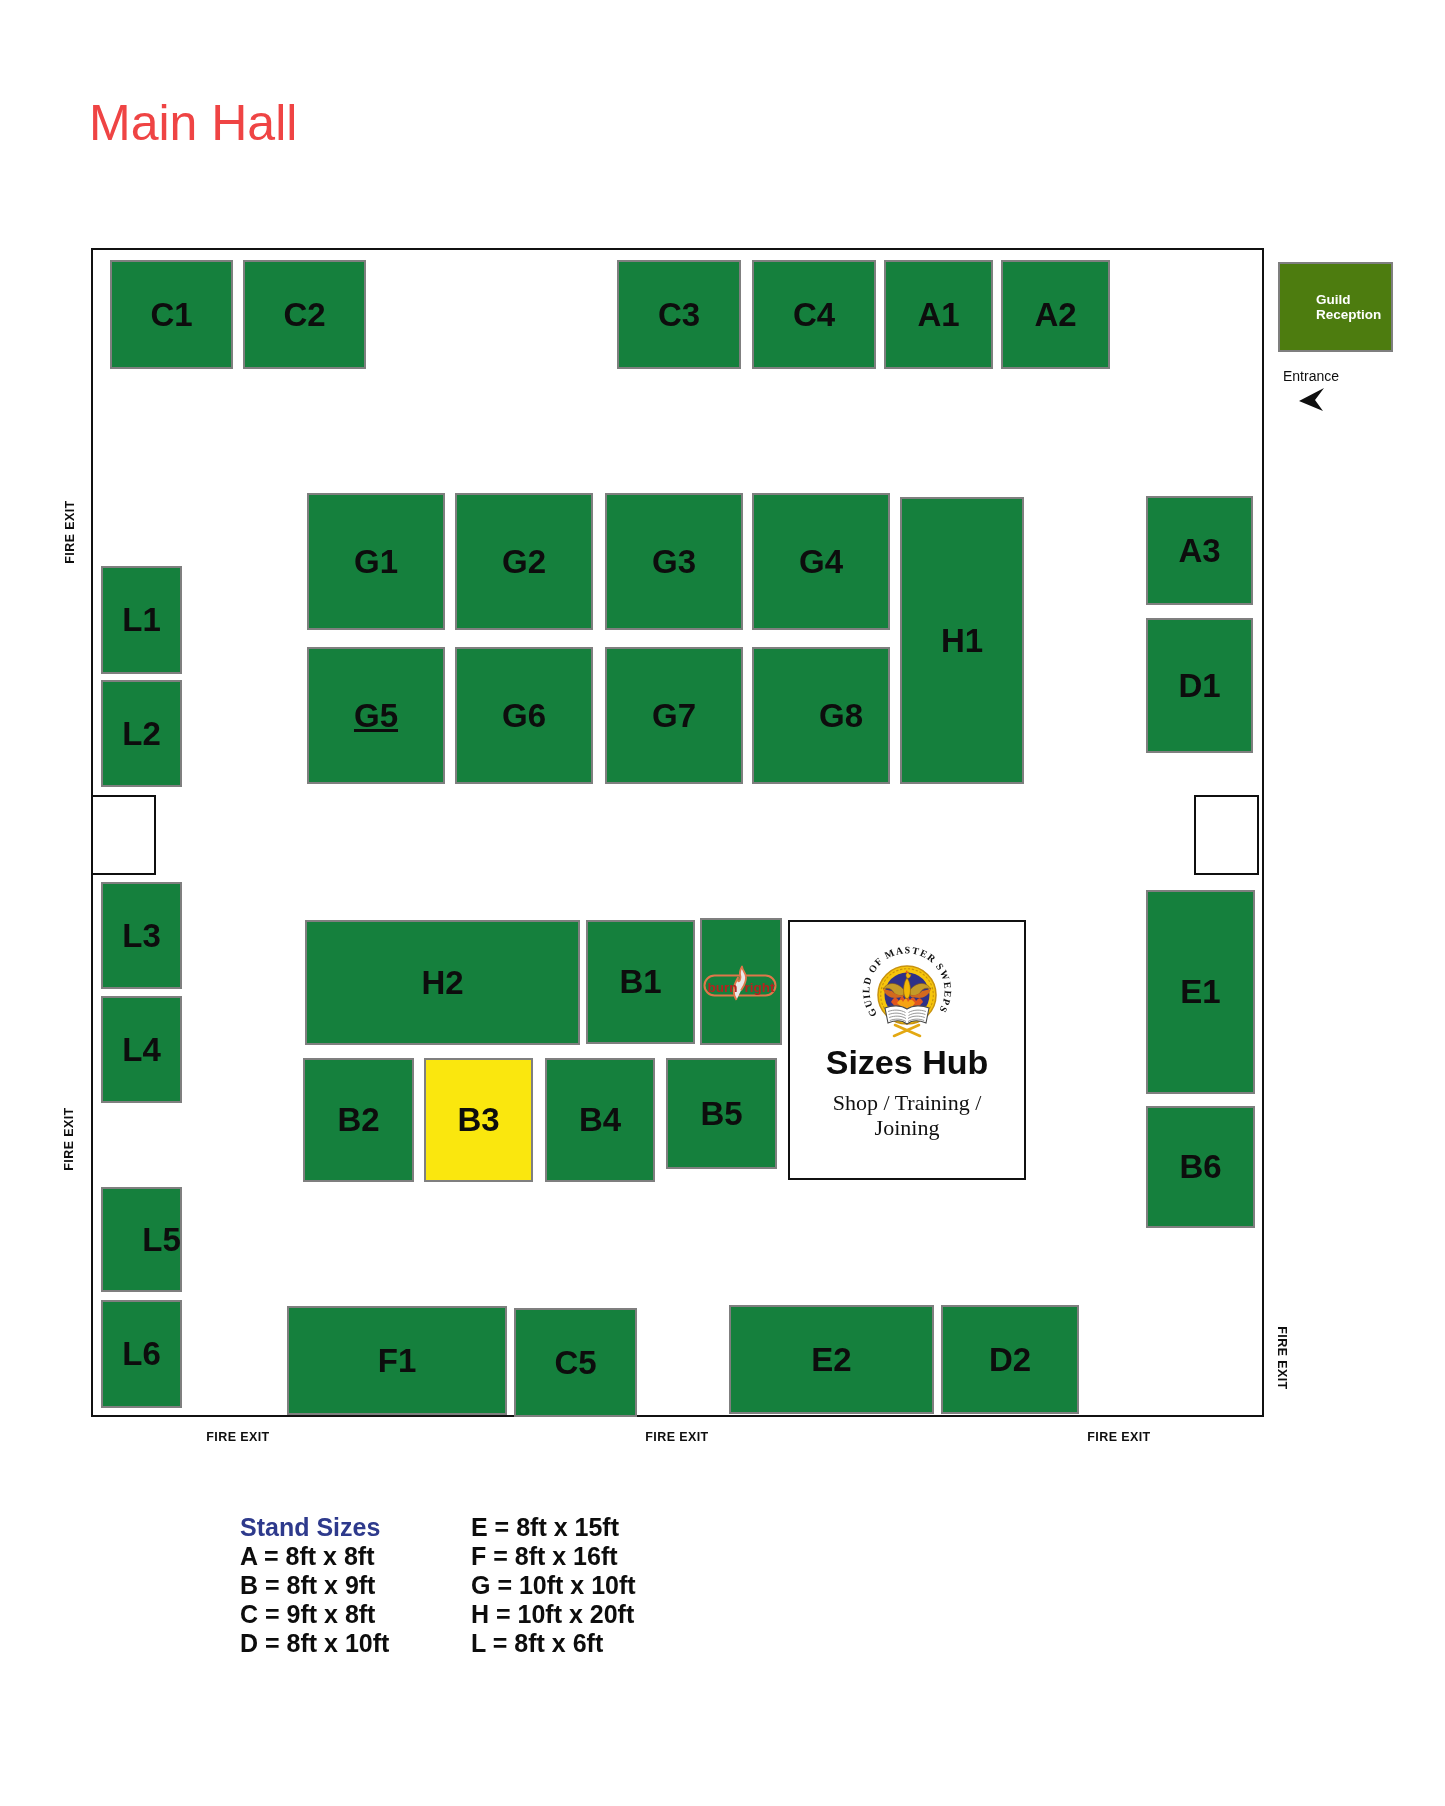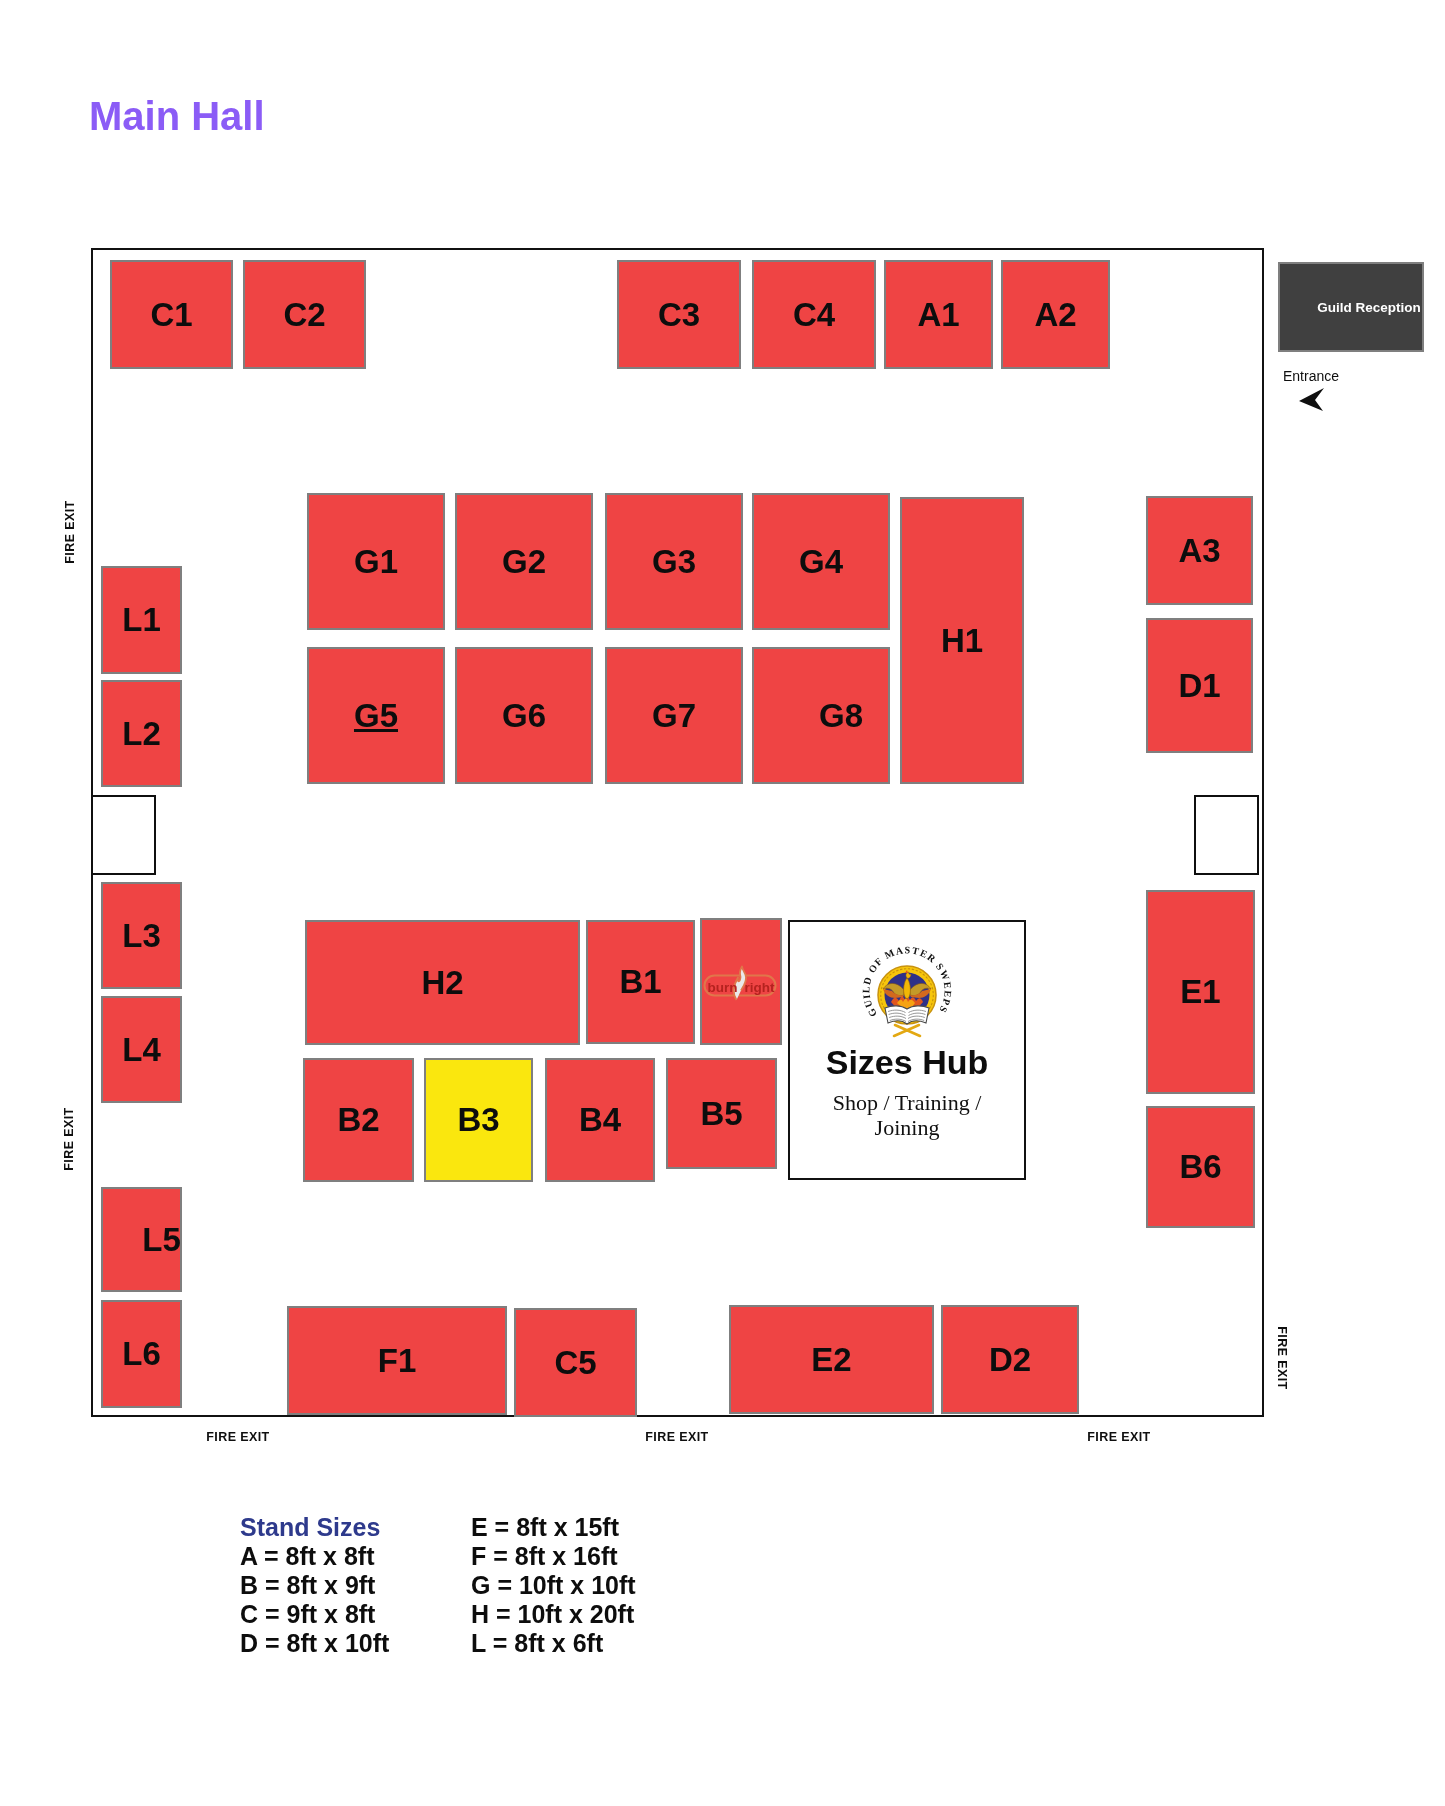--- a/index.html
+++ b/index.html
@@ -1,25 +1,25 @@
 <!DOCTYPE html>
 <html><head>
 <meta charset="utf-8">
 <style>
   html,body{margin:0;padding:0;background:#ffffff;}
   #page{position:relative;width:1445px;height:1806px;background:#fff;overflow:hidden;
         font-family:"Liberation Sans",sans-serif;}
-  .box{position:absolute;background:#ef4444;border:2px solid #7f7f7f;box-sizing:border-box;
+  .box{position:absolute;background:#15803d;border:2px solid #7f7f7f;box-sizing:border-box;
        display:flex;align-items:center;justify-content:center;
        font-weight:bold;font-size:33px;color:#0d0d0d;letter-spacing:0px;}
   .yellow{background:#FAE70E;}
   .notch{position:absolute;background:#fff;border:2px solid #0f0f0f;box-sizing:border-box;}
   .fe{position:absolute;font-weight:bold;font-size:12.5px;color:#0f0f0f;letter-spacing:0.4px;
       width:120px;text-align:center;}
-  .title{position:absolute;left:89px;top:94px;font-size:40px;color:#8b5cf6;font-weight:bold;}
+  .title{position:absolute;left:89px;top:94px;font-size:50px;color:#ef4444;font-weight:normal;}
   .legend{position:absolute;font-weight:bold;font-size:25px;line-height:29px;color:#0d0d0d;}
 </style>
 </head>
 <body>
 <div id="page">
   <div class="title">Main Hall</div>
 
   <div style="position:absolute;left:91px;top:248px;width:1173px;height:1169px;border:2px solid #111;box-sizing:border-box;"></div>
 
   <div class="box" style="left:110px;top:260px;width:123px;height:109px;">C1</div>
@@ -101,21 +101,21 @@
       <path d="M0,18 C-6,14 -15,14 -22,17 L-19,32 C-12,29 -5,29 0,33 C5,29 12,29 19,32 L22,17 C15,14 6,14 0,18 Z" fill="#ffffff" stroke="#4a4a4a" stroke-width="1.1"></path>
       <path d="M-19,20.5 C-13,18.5 -7,18.5 -1.5,21.5 M-18.4,23.5 C-13,21.5 -7,21.5 -1.5,24.5 M-17.8,26.5 C-12,24.5 -6,24.5 -1,27.5 M-17.2,29.5 C-12,27.5 -6,27.5 -1,30.5" fill="none" stroke="#8a8a8a" stroke-width="0.9"></path>
       <path d="M19,20.5 C13,18.5 7,18.5 1.5,21.5 M18.4,23.5 C13,21.5 7,21.5 1.5,24.5 M17.8,26.5 C12,24.5 6,24.5 1,27.5 M17.2,29.5 C12,27.5 6,27.5 1,30.5" fill="none" stroke="#8a8a8a" stroke-width="0.9"></path>
 
       <path d="M-12,34 L13,45 M12,34 L-13,45" stroke="#E3A812" stroke-width="2.6" stroke-linecap="round"></path>
     </svg>
     <div style="position:absolute;left:0;right:0;top:121px;font-weight:bold;font-size:34px;color:#0d0d0d;">Sizes Hub</div>
     <div style="position:absolute;left:0;right:0;top:169px;font-family:'Liberation Serif',serif;font-size:22px;line-height:24.5px;color:#111;">Shop / Training /<br>Joining</div>
   </div>
 
-  <div style="position:absolute;left:1278px;top:262px;width:146px;height:90px;background:#404040;border:2px solid #7f7f7f;box-sizing:border-box;display:flex;align-items:center;justify-content:center;color:#fff;font-size:13.5px;font-weight:bold;padding-left:36px;">Guild Reception</div>
+  <div style="position:absolute;left:1278px;top:262px;width:115px;height:90px;background:#4d7c0f;border:2px solid #7f7f7f;box-sizing:border-box;display:flex;align-items:center;justify-content:center;color:#fff;font-size:13.5px;font-weight:bold;padding-left:36px;">Guild Reception</div>
 
   <div style="position:absolute;left:1283px;top:368px;font-weight:normal;font-size:14px;color:#0f0f0f;">Entrance</div>
   <svg style="position:absolute;left:1299px;top:388px;" width="26" height="24" viewBox="0 0 26 24">
     <path d="M25,0 L0,13 L24,23 L16,12 Z" fill="#0f0f0f"></path>
   </svg>
 
   <div class="fe" style="left:10px;top:525px;transform:rotate(-90deg);">FIRE EXIT</div>
   <div class="fe" style="left:9px;top:1132px;transform:rotate(-90deg);">FIRE EXIT</div>
   <div class="fe" style="left:1222px;top:1351px;transform:rotate(90deg);">FIRE EXIT</div>
   <div class="fe" style="left:178px;top:1430px;">FIRE EXIT</div>

